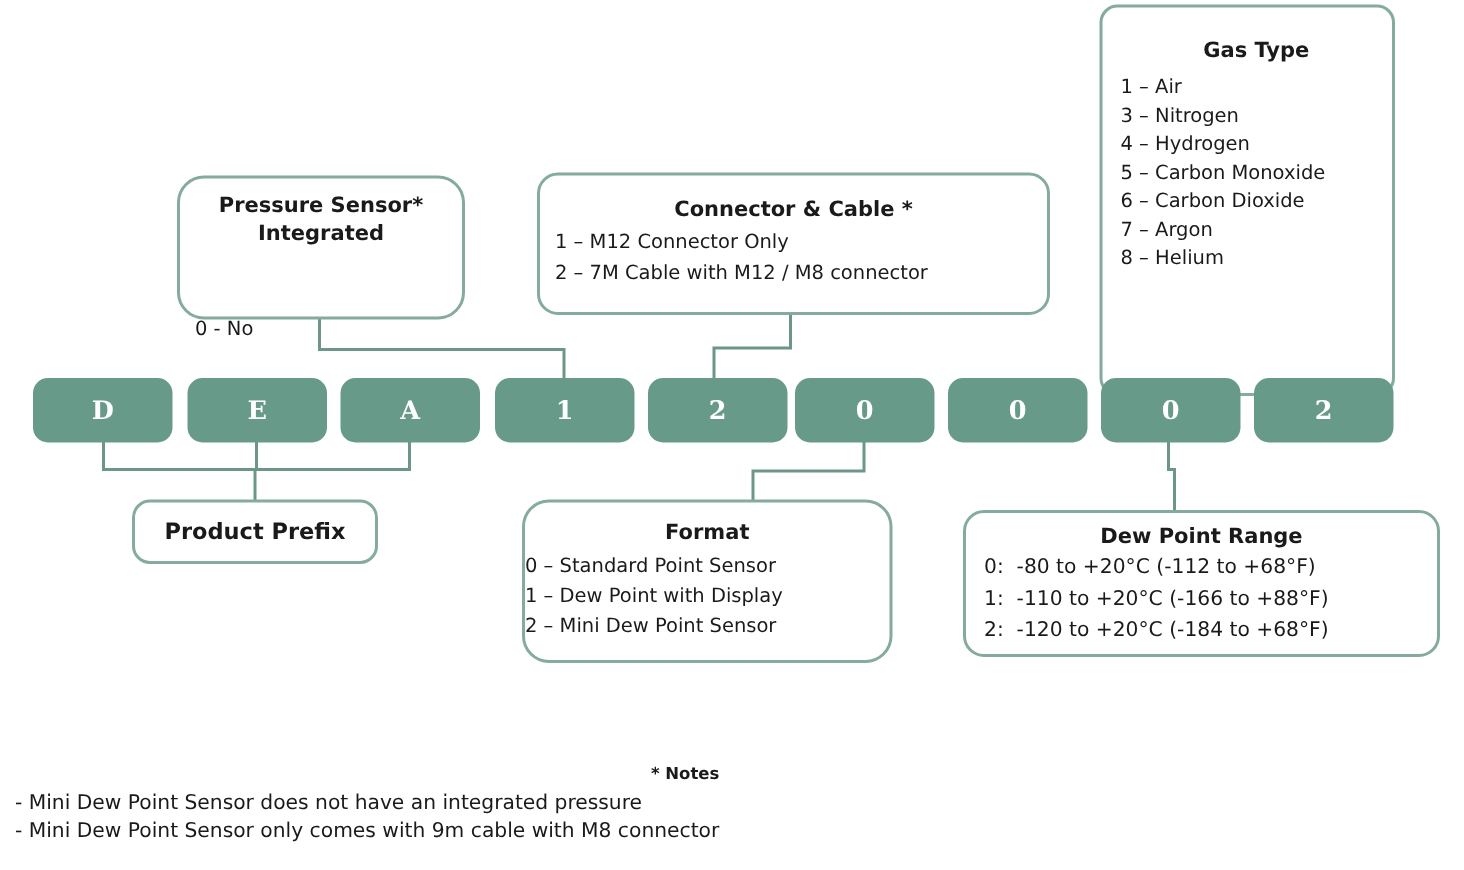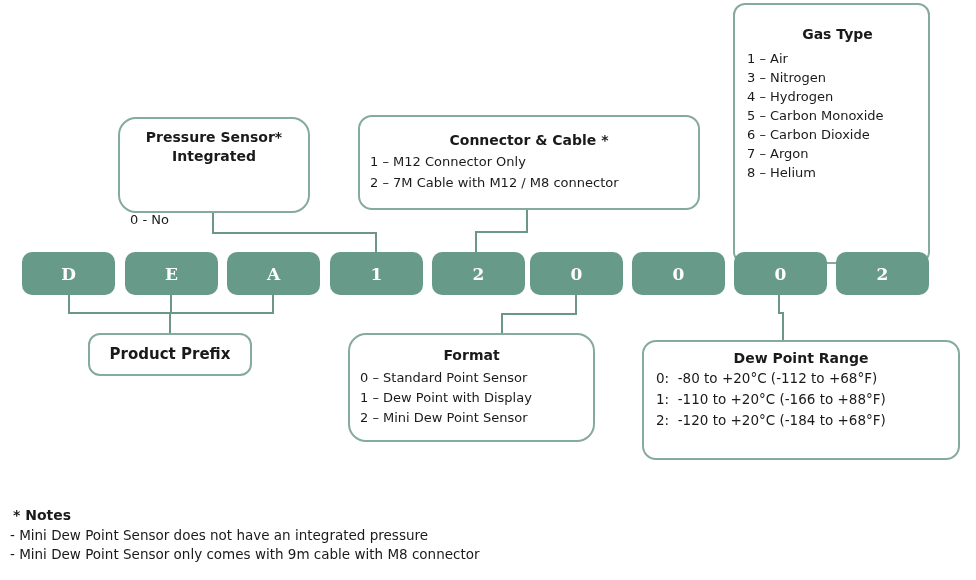--- a/index.html
+++ b/index.html
@@ -18,32 +18,32 @@
   .callout-gas .co-title { margin-bottom:5px; }
   .callout-ips  { left:118px; top:117px; width:192px; height:96px; border-radius:18px; padding:9px 0 0 0; }
   .callout-ips .co-item { padding-left:10px; line-height:19.5px;margin-top:44px; }
   .callout-cc   { left:358px; top:115px; width:342px; height:95px; border-radius:14px; padding:14px 0 0 0; }
   .callout-cc .co-item { padding-left:10px; line-height:20.5px; }
   .callout-cc .co-title { margin-bottom:2px; }
   .callout-pp   { left:88px;  top:333px; width:164px; height:43px; border-radius:12px;
                   display:flex; align-items:center; justify-content:center; }
   .callout-pp .co-title { font-size:15px; }
   .callout-fmt  { left:348px; top:333px; width:247px; height:109px; border-radius:18px; padding:11px 0 0 0; }
-  .callout-fmt .co-item { padding-left:10px; line-height:20px; }
+  .callout-fmt .co-item { line-height:20px; }
   .callout-fmt .co-title { margin-bottom:3px; }
-  .callout-dpr  { left:642px; top:340px; width:318px; height:120px; border-radius:14px; padding:7px 0 0 0; }
+  .callout-dpr  { left:642px; top:340px; width:318px; height:98px; border-radius:14px; padding:7px 0 0 0; }
   .callout-dpr .co-item { padding-left:12px; line-height:21px; font-size:13.5px; }
   .cell {
     position:absolute; top:252px; width:93px; height:43px;
     background:#689A8A; border-radius:10px;
     color:#ffffff; font-family:"DejaVu Serif", serif; font-weight:bold; font-size:17px;
     display:flex; align-items:center; justify-content:center;
   }
   .notes { position:absolute; left:10px; top:505px; }
-  .notes-title { font-weight:bold; font-size:14px; line-height:21px; padding-left:3px; }
+  .notes-title { font-weight:bold; font-size:11px; line-height:21px; padding-left:3px;text-align:right; }
   .notes-line  { font-size:13.5px; line-height:19px; }
 </style>
 </head>
 <body>
 
 <div class="stage">
 
   <svg class="connectors" width="976" height="580" viewBox="0 0 976 580">
     <path d="M213,212 V233 H376 V253" fill="none" stroke="#6B9688" stroke-width="2"></path>
     <path d="M527,209 V232 H476 V253" fill="none" stroke="#6B9688" stroke-width="2"></path>

